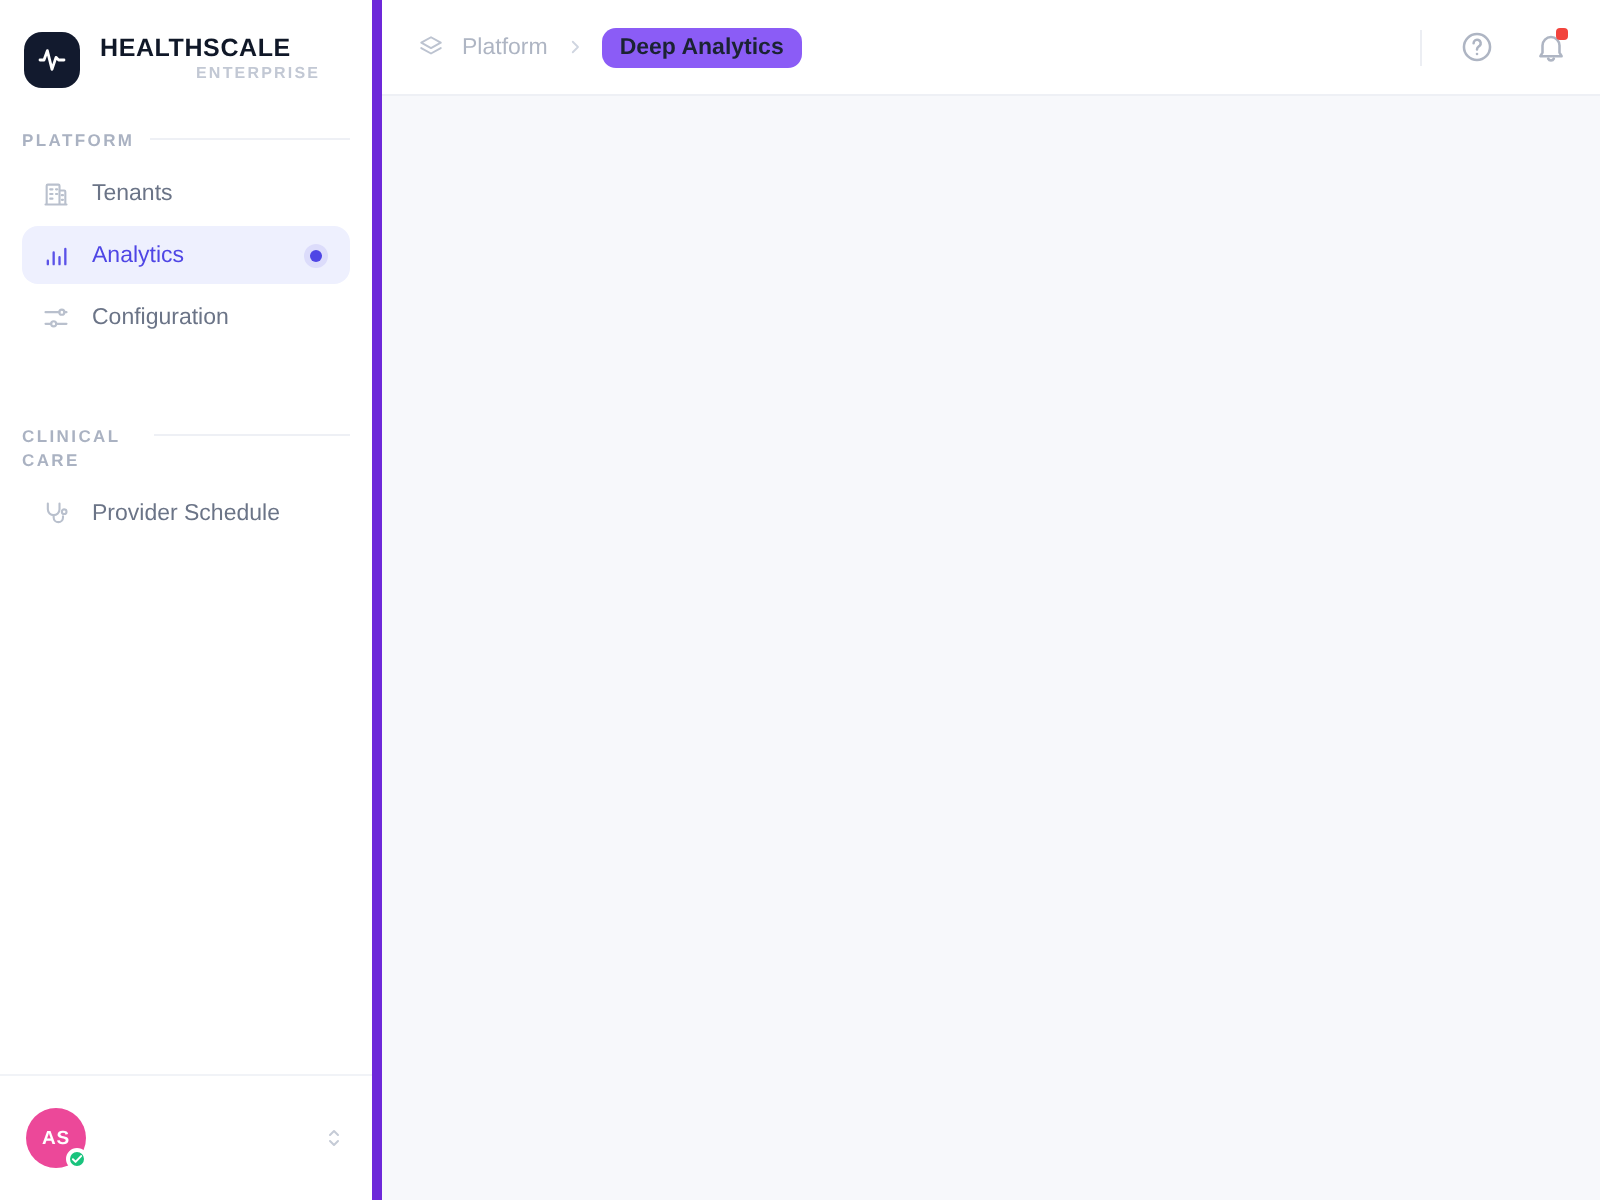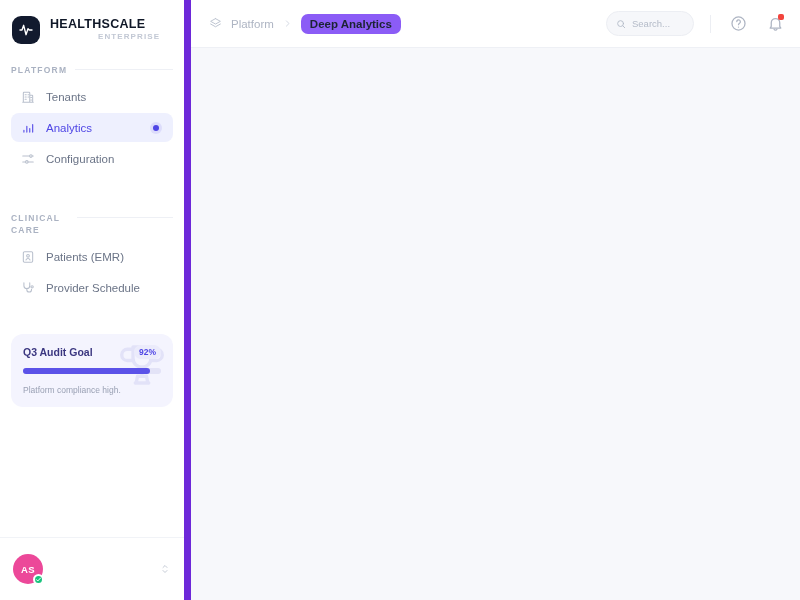--- a/index.html
+++ b/index.html
@@ -8,21 +8,21 @@
     font-family: "Liberation Sans", sans-serif;
     background: #f7f8fb;
     overflow: hidden;
   }
   .app { display: flex; width: 800px; height: 600px; }
 
   
   .sidebar {
     width: 191px; height: 600px;
     background: #ffffff;
-    border-right: 7px solid #6d28d9;
+    border-right: 5px solid #6d28d9;
     display: flex; flex-direction: column;
     position: relative;
   }
   .brand { display: flex; align-items: center; gap: 10px; padding: 12px 0 0 12px; height: 48px; }
   .brand-mark {
     width: 28px; height: 28px; border-radius: 9px;
     background: #121a2e;
     display: flex; align-items: center; justify-content: center;
     flex: 0 0 auto;
   }
@@ -187,54 +187,31 @@
             <circle cx="10" cy="17" r="2.2"></circle>
         </svg>
         <span>Configuration</span>
       </div>
 
       <div class="sec-head group2">
         <span class="lbl">CLINICAL CARE</span>
         <span class="rule"></span>
       </div>
 
-      <div class="nav-item">
-        <svg class="ico" viewBox="0 0 24 24" fill="none" stroke="currentColor" stroke-width="1.8" stroke-linecap="round" stroke-linejoin="round">
-          <rect x="4" y="3" width="16" height="18" rx="2"></rect>
-          <circle cx="12" cy="10" r="2.3"></circle>
-          <path d="M8.5 17c.8-1.7 2-2.4 3.5-2.4s2.7.7 3.5 2.4"></path>
-        </svg>
-        <span>Patients (EMR)</span>
-      </div>
 
       <div class="nav-item">
         <svg class="ico" viewBox="0 0 24 24" fill="none" stroke="currentColor" stroke-width="1.8" stroke-linecap="round" stroke-linejoin="round">
           <path d="M5 3v5a5 5 0 0010 0V3"></path>
           <path d="M10 13v2a4 4 0 008 0v-1"></path>
           <circle cx="19" cy="10" r="2"></circle>
         </svg>
         <span>Provider Schedule</span>
       </div>
     </nav>
 
-    <div class="goal-card">
-      <svg class="goal-trophy" viewBox="0 0 24 24" fill="none" stroke="currentColor" stroke-width="1.5" stroke-linecap="round" stroke-linejoin="round">
-        <path d="M8 4h8v5a4 4 0 01-8 0V4z"></path>
-        <path d="M8 5H5.5a2.5 2.5 0 000 5H8M16 5h2.5a2.5 2.5 0 010 5H16"></path>
-        <path d="M12 13v4M9 20h6M10 17h4l.6 3H9.4l.6-3z"></path>
-      </svg>
-      <div class="goal-top">
-        <span class="goal-title">Q3 Audit Goal</span>
-        <span class="goal-pct">92%</span>
-      </div>
-      <div class="track">
-        <div class="fill" id="goalFill" style="width: 92%;"></div>
-      </div>
-      <div class="goal-note">Platform compliance high.</div>
-    </div>
 
     <div class="user">
       <div class="avatar">
         <span>AS</span>
         <span class="presence">
           <svg viewBox="0 0 24 24" width="7" height="7" fill="none" stroke="#ffffff" stroke-width="3.4" stroke-linecap="round" stroke-linejoin="round">
             <path d="M5 12.5l4.5 4.5L19 7"></path>
           </svg>
         </span>
       </div>
@@ -253,27 +230,20 @@
             <path d="M3 13l9 5 9-5"></path>
         </svg>
         <span class="crumb-root">Platform</span>
         <svg class="crumb-sep" viewBox="0 0 24 24" fill="none" stroke="currentColor" stroke-width="2.4" stroke-linecap="round" stroke-linejoin="round">
           <path d="M9 5l7 7-7 7"></path>
         </svg>
         <span class="crumb-cur">Deep Analytics</span>
       </div>
 
       <div class="top-right">
-        <div class="search">
-          <svg class="sico" viewBox="0 0 24 24" fill="none" stroke="currentColor" stroke-width="2.2" stroke-linecap="round">
-            <circle cx="11" cy="11" r="7"></circle>
-              <path d="M16.5 16.5L21 21"></path>
-          </svg>
-          <span class="ph">Search...</span>
-        </div>
 
         <span class="vdiv"></span>
 
         <div class="ibtn">
           <svg viewBox="0 0 24 24" width="17" height="17" fill="none" stroke="currentColor" stroke-width="1.8" stroke-linecap="round" stroke-linejoin="round">
             <circle cx="12" cy="12" r="9.2"></circle>
             <path d="M9.6 9.3a2.5 2.5 0 114.3 1.8c-.9.8-1.9 1.3-1.9 2.6"></path>
             <path d="M12 17h.01"></path>
           </svg>
         </div>

